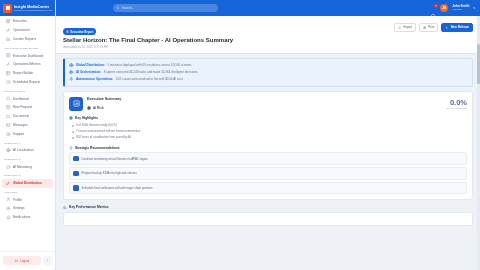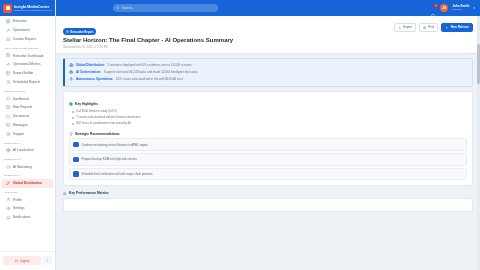--- a/index.html
+++ b/index.html
@@ -505,20 +505,44 @@
             </svg>
           </span>
           <span class="al-label">Autonomous Operations:</span>
           <span class="al-text">10/1 issues auto-resolved in 0m with $0.00 AI cost.</span>
         </div>
       </div>
 
     <div class="content">
       <div class="card">
 
+        <div class="sum-head">
+          <div class="sum-icon">
+            <svg viewBox="0 0 24 24" fill="none" stroke="#fff" stroke-width="2.2">
+              <rect x="3" y="3" width="18" height="18" rx="2"></rect>
+              <path d="M8 16v-4M12 16V8M16 16v-6"></path>
+            </svg>
+          </div>
+          <div class="sum-mid">
+            <div class="sum-title">Executive Summary</div>
+            <div class="status-line">
+              <span class="si">
+                <svg viewBox="0 0 24 24" fill="#2b3442">
+                  <circle cx="12" cy="12" r="10"></circle>
+                  <path d="M12 7v6M12 16.5v.5" stroke="#fff" stroke-width="2.2" stroke-linecap="round"></path>
+                </svg>
+              </span>
+              <span class="status-txt">At Risk</span>
+            </div>
+          </div>
+          <div class="sum-right">
+            <div class="big-pct">0.0%</div>
+            <div class="pct-cap">Overall Readiness</div>
+          </div>
+        </div>
 
         <div class="section">
           <div class="sec-head">
             <span class="shi">
               <svg viewBox="0 0 24 24" fill="#22a35a">
                 <circle cx="12" cy="12" r="10"></circle>
                 <path d="M8 12.5l2.5 2.5L16 9.5" stroke="#fff" stroke-width="2.4" fill="none" stroke-linecap="round"></path>
               </svg>
             </span>
             <span class="sec-title">Key Highlights</span>

